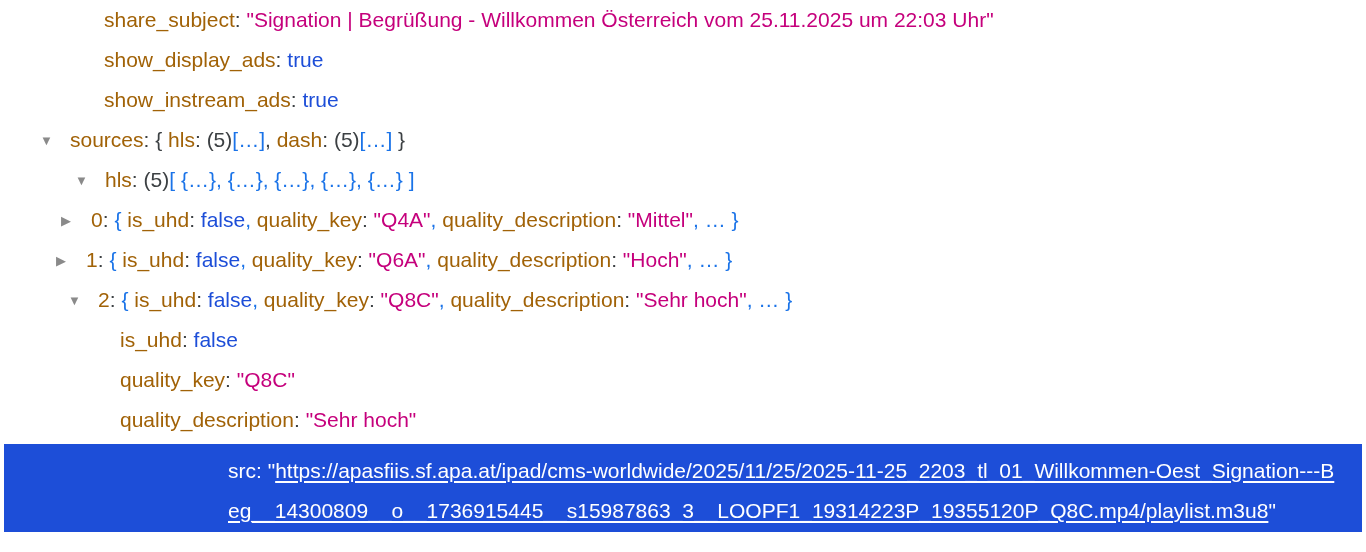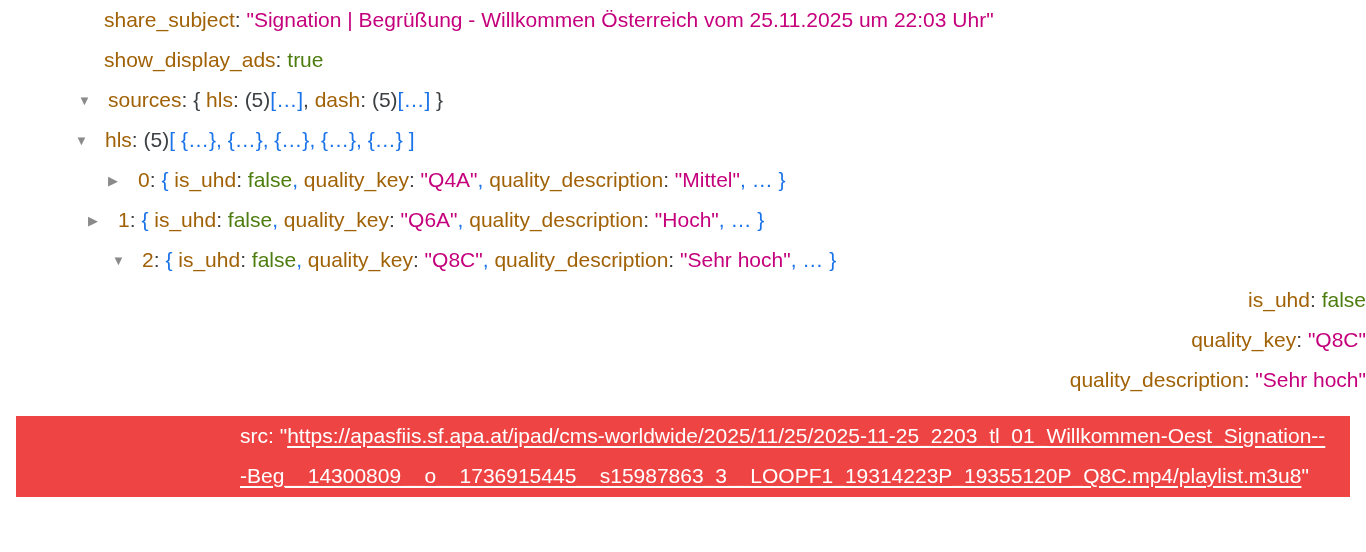--- a/index.html
+++ b/index.html
@@ -33,48 +33,48 @@
     padding-left: 0;
   }
 
   .row.wrapped {
     white-space: normal;
     height: auto;
   }
 
   
   .ind-1 { padding-left: 104px; }
-  .ind-4 { padding-left: 120px; text-align: right; }
+  .ind-4 { padding-left: 120px; }
 
   .tri {
     display: inline-block;
     width: 30px;
     text-align: left;
     color: #8a8a8a;
     font-size: 13px;
     vertical-align: 2px;
     user-select: none;
   }
   .tri.open::before  { content: "\25BC"; }
   .tri.closed::before{ content: "\25B6"; }
 
   
   .k    { color: #a16207; }           
   .str  { color: #c5007c; }           
-  .bool { color: #4d7c0f; margin-top: 48px; }           
+  .bool { color: #1d4ed8; margin-top: 48px; }           
   .punc { color: #1a73e8; }           
   .gray { color: #3c4043; }           
   .colon{ color: #3c4043; }
 
   
   .row.selected {
-    background: #ef4444;
+    background: #1d4ed8;
     color: #ffffff;
-    margin: 16px;
-    padding-top: 0;
+    margin: 4px;
+    padding-top: 7px;
     padding-bottom: 1px;
   }
   .row.selected .k,
   .row.selected .str,
   .row.selected .bool,
   .row.selected .punc,
   .row.selected .gray,
   .row.selected .colon { color: #ffffff; }
 
   .row.selected .url {
@@ -97,69 +97,73 @@
   <div class="row ind-1">
     <span class="k">share_subject</span><span class="colon">:</span>
     <span class="str">"Signation | Begrüßung - Willkommen Österreich vom 25.11.2025 um 22:03 Uhr"</span>
   </div>
 
   <div class="row ind-1">
     <span class="k">show_display_ads</span><span class="colon">:</span>
     <span class="bool">true</span>
   </div>
 
+  <div class="row ind-1">
+    <span class="k">show_instream_ads</span><span class="colon">:</span>
+    <span class="bool">true</span>
+  </div>
 
-  <div class="row" style="padding-left:78px">
+  <div class="row" style="padding-left:40px">
     <span class="tri open"></span><span class="k">sources</span><span class="colon">:</span>
     <span class="gray">{</span>
     <span class="k">hls</span><span class="colon">:</span>
     <span class="gray">(5)</span><span class="punc">[…]</span><span class="gray">,</span>
     <span class="k">dash</span><span class="colon">:</span>
     <span class="gray">(5)</span><span class="punc">[…]</span>
     <span class="gray">}</span>
   </div>
 
   <div class="row" style="padding-left:75px">
     <span class="tri open"></span><span class="k">hls</span><span class="colon">:</span>
     <span class="gray">(5)</span><span class="punc">[</span>
     <span class="punc">{…}</span><span class="punc">,</span>
     <span class="punc">{…}</span><span class="punc">,</span>
     <span class="punc">{…}</span><span class="punc">,</span>
     <span class="punc">{…}</span><span class="punc">,</span>
     <span class="punc">{…}</span>
     <span class="punc">]</span>
   </div>
 
-  <div class="row" style="padding-left:108px">
+  <div class="row" style="padding-left:61px">
     <span class="tri closed"></span><span class="k">0</span><span class="colon">:</span>
     <span class="punc">{</span>
     <span class="k">is_uhd</span><span class="colon">:</span>
     <span class="bool">false</span><span class="punc">,</span>
     <span class="k">quality_key</span><span class="colon">:</span>
     <span class="str">"Q4A"</span><span class="punc">,</span>
     <span class="k">quality_description</span><span class="colon">:</span>
     <span class="str">"Mittel"</span><span class="punc">,</span>
     <span class="punc">…</span>
     <span class="punc">}</span>
   </div>
 
-  <div class="row" style="padding-left:88px">
+  <div class="row" style="padding-left:56px">
     <span class="tri closed"></span><span class="k">1</span><span class="colon">:</span>
     <span class="punc">{</span>
     <span class="k">is_uhd</span><span class="colon">:</span>
     <span class="bool">false</span><span class="punc">,</span>
     <span class="k">quality_key</span><span class="colon">:</span>
     <span class="str">"Q6A"</span><span class="punc">,</span>
     <span class="k">quality_description</span><span class="colon">:</span>
     <span class="str">"Hoch"</span><span class="punc">,</span>
     <span class="punc">…</span>
     <span class="punc">}</span>
   </div>
 
-  <div class="row" style="padding-left:112px">
+  <div class="row" style="padding-left:68px">
     <span class="tri open"></span><span class="k">2</span><span class="colon">:</span>
     <span class="punc">{</span>
     <span class="k">is_uhd</span><span class="colon">:</span>
     <span class="bool">false</span><span class="punc">,</span>
     <span class="k">quality_key</span><span class="colon">:</span>
     <span class="str">"Q8C"</span><span class="punc">,</span>
     <span class="k">quality_description</span><span class="colon">:</span>
     <span class="str">"Sehr hoch"</span><span class="punc">,</span>
     <span class="punc">…</span>
     <span class="punc">}</span>

